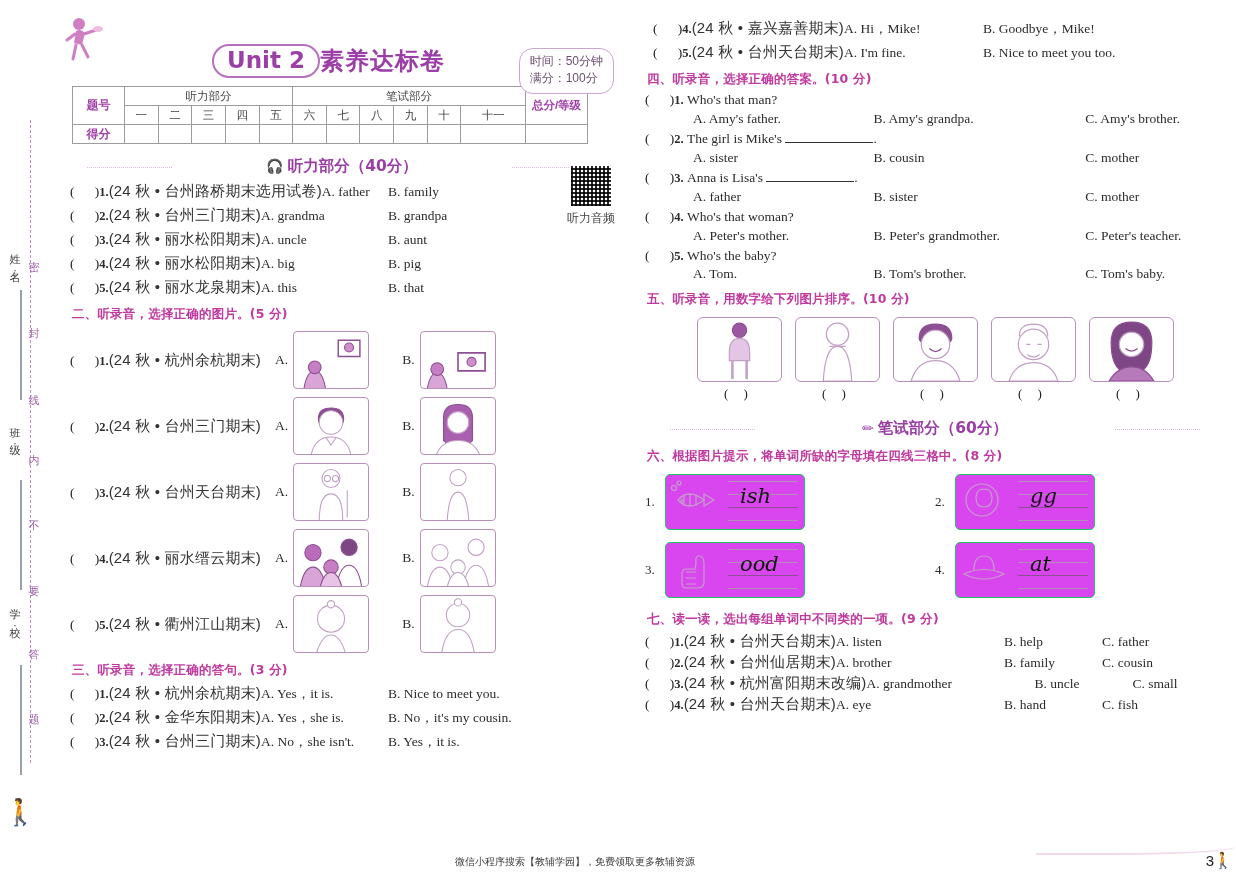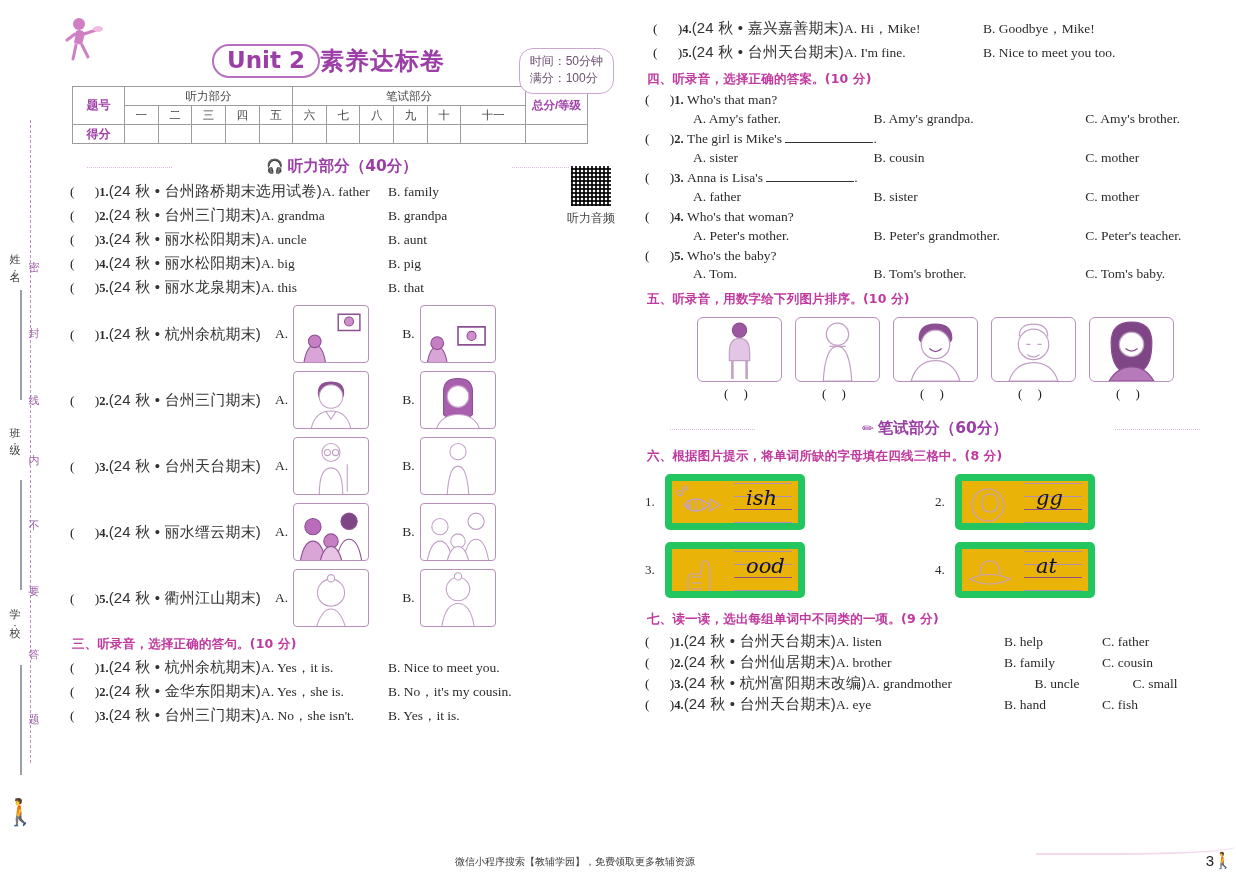--- a/index.html
+++ b/index.html
@@ -146,22 +146,22 @@
   .order-row { display:flex; justify-content:center; gap:13px; margin-top:9px; }
   .obox { width:85px; }
   .obox .frame { width:85px; height:65px; border:1px solid #b98fbd; border-radius:6px; background:#fff; position:relative; overflow:hidden;}
   .obox .paren2 { text-align:center; font-size:13px; margin-top:4px; letter-spacing:6px; color:#222; }
 
   
   .wgrid { display:flex; flex-wrap:wrap; margin-top:9px; }
   .wcell { width:290px; display:flex; align-items:center; margin-bottom:12px; }
   .wcell .wn { width:20px; font-size:13px; }
   .wcard {
-    width:140px; height:56px; border:7px solid #22c55e; border-radius:5px;
-    display:flex; align-items:flex-start; background:#eab308; overflow:hidden;
+    width:140px; height:56px; border:1px solid #22c55e; border-radius:5px;
+    display:flex; align-items:center; background:#d946ef; overflow:hidden;
   }
   .wcard .pic { width:62px; height:52px; position:relative; }
   .wcard .lines { flex:1; height:46px; position:relative; margin-right:6px; }
   .wcard .lines i {
     position:absolute; left:0; right:0; height:1px; background:#b08fb4; display:block;
   }
   .wcard .lines i:nth-child(1){ top:2px; }
   .wcard .lines i:nth-child(2){ top:15px; }
   .wcard .lines i:nth-child(3){ top:28px; background:#8c4f92; }
   .wcard .lines i:nth-child(4){ top:41px; }
@@ -329,20 +329,21 @@
           <div class="left">
             <span class="paren">(      )</span>
             <span class="qnum">5.</span>
             <span class="src">(24 秋 • 丽水龙泉期末)</span>
             <span class="opt">A. this</span>
           </div>
           <div class="right"><span class="opt">B. that</span></div>
         </div>
       </div>
 
+    <div class="qhead">二、听录音，选择正确的图片。(5 分)</div>
     <div id="s2-list">
         <div class="picq">
           <div class="lead">
             <span class="paren">(      )</span>
             <span class="qnum">1.</span>
             <span class="src">(24 秋 • 杭州余杭期末)</span>
           </div>
           <div class="pickA">
             <span class="letter">A.</span>
             <div class="pbox">
@@ -482,21 +483,21 @@
               <svg width="74" height="56" viewBox="0 0 80 62" style="margin: 1px auto;">
                 <circle cx="40" cy="20" r="13" stroke="#c2a0c6" fill="#fff" stroke-width="1.2"></circle>
                 <circle cx="40" cy="6" r="4" stroke="#c2a0c6" fill="#fff" stroke-width="1.2"></circle>
                 <path d="M22 62 q4 -26 18 -26 q14 0 18 26 z" stroke="#c2a0c6" fill="#fff" stroke-width="1.2"></path>
               </svg>
             </div>
           </div>
         </div>
       </div>
 
-    <div class="qhead">三、听录音，选择正确的答句。(10 分)</div>
+    <div class="qhead">三、听录音，选择正确的答句。(3 分)</div>
     <div id="s3-list-left">
         <div class="rowAB">
           <div class="left">
             <span class="paren">(      )</span>
             <span class="qnum">1.</span>
             <span class="src">(24 秋 • 杭州余杭期末)</span>
             <span class="opt">A. Yes，it is.</span>
           </div>
           <div class="right"><span class="opt">B. Nice to meet you.</span></div>
         </div>

